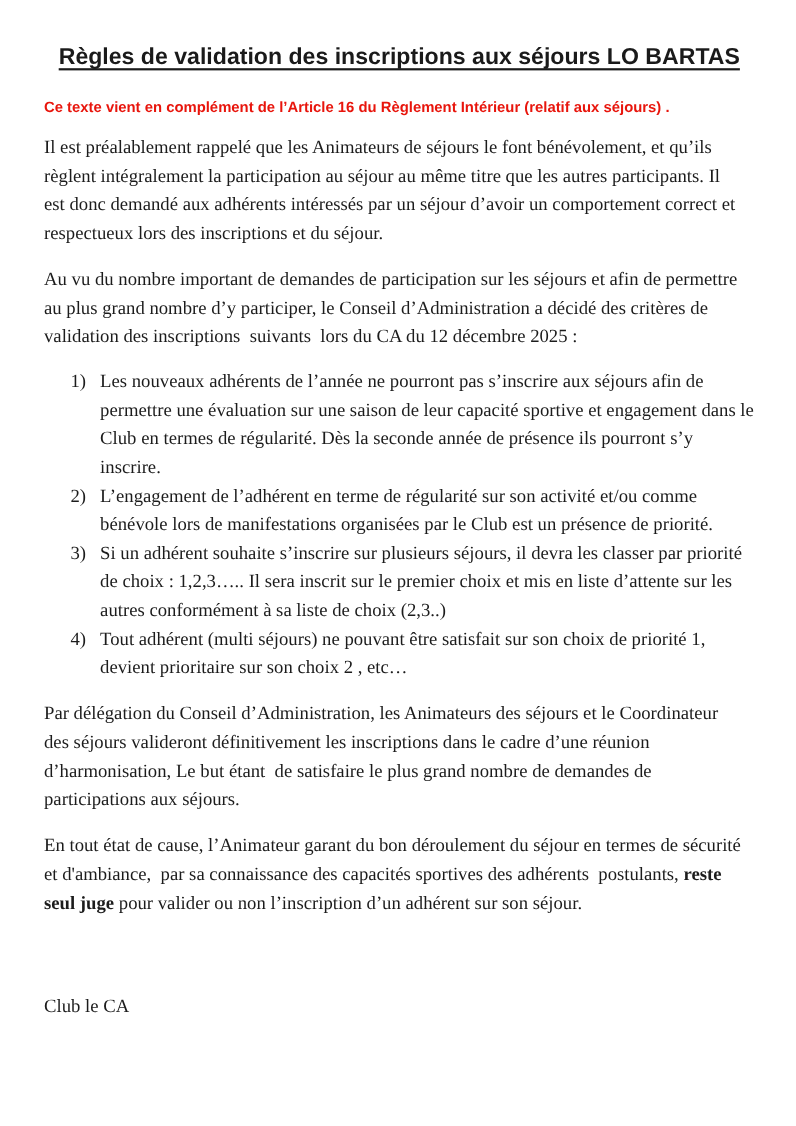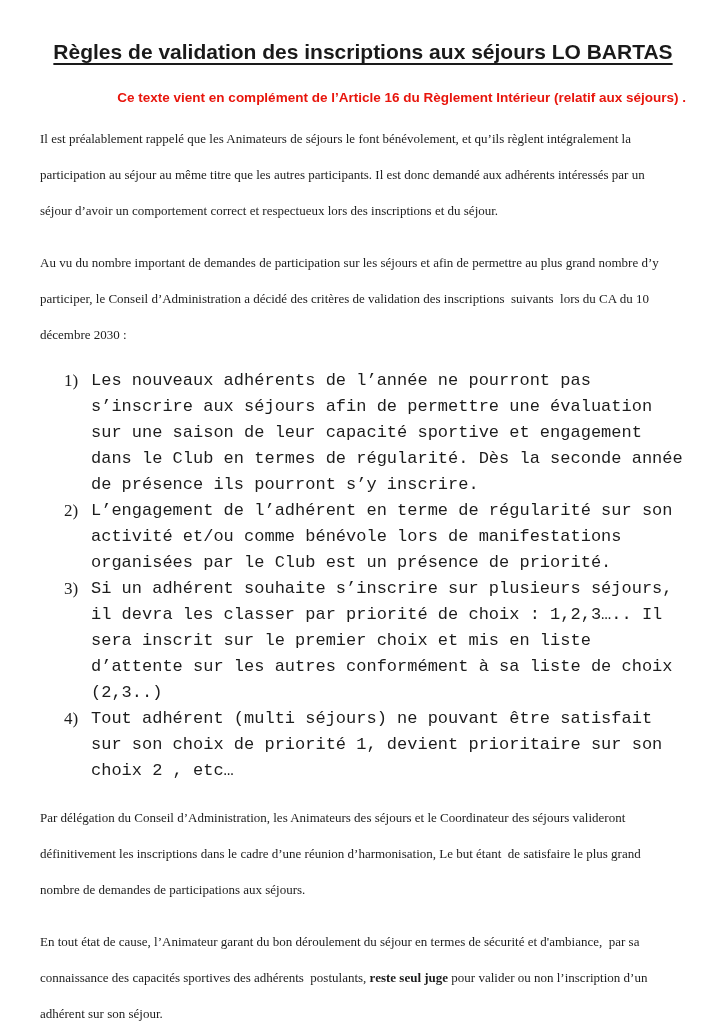--- a/index.html
+++ b/index.html
@@ -28,48 +28,47 @@
     text-decoration-thickness: 2px;
     text-underline-offset: 4px;
     margin: 6px 0 0 0;
     white-space: pre-wrap;
   }
   .red-note {
     font-family: "Liberation Sans", sans-serif;
     font-weight: bold;
     font-size: 13.5px;
     color: #e8150c;
-    text-align: right;
+    text-align: left;
     white-space: pre-wrap;
   }
   .red-note.first { margin: 26px 0 0 0; }
   .red-note.second { margin: 17px 0 0 0; }
   .body-para {
-    font-size: 13px;
-    line-height: 36px;
+    font-size: 17px;
+    line-height: 26px;
     margin: 16px 12px 0 0;
     white-space: pre-wrap;
   }
   .rules-list {
     margin: 15px 0 0 24px;
   }
   .rule-item {
     display: flex;
     align-items: flex-start;
     font-size: 17px;
     line-height: 26px;
   }
   .rule-number {
     flex: 0 0 27px;
     white-space: pre-wrap;
   }
   .rule-text {
     flex: 1 1 auto;
     white-space: pre-wrap;
-    font-family: Liberation Mono, monospace;
   }
   .bold-inline { font-weight: bold; }
   .signoff {
     font-size: 17px;
     line-height: 26px;
     margin: 16px 0 0 0;
     white-space: pre-wrap;
   }
   .signoff-line { white-space: pre-wrap; }
 </style>
@@ -78,21 +77,21 @@
 
 <div class="page">
 
   <h1 class="doc-title">Règles de validation des inscriptions aux séjours LO BARTAS</h1>
 
   <p class="red-note first">Ce texte vient en complément de l’Article 16 du Règlement Intérieur (relatif aux séjours) .</p>
 
 
   <p class="body-para">Il est préalablement rappelé que les Animateurs de séjours le font bénévolement, et qu’ils règlent intégralement la participation au séjour au même titre que les autres participants. Il est donc demandé aux adhérents intéressés par un séjour d’avoir un comportement correct et respectueux lors des inscriptions et du séjour.</p>
 
-  <p class="body-para">Au vu du nombre important de demandes de participation sur les séjours et afin de permettre au plus grand nombre d’y participer, le Conseil d’Administration a décidé des critères de validation des inscriptions  suivants  lors du CA du 10 décembre 2030 :</p>
+  <p class="body-para">Au vu du nombre important de demandes de participation sur les séjours et afin de permettre au plus grand nombre d’y participer, le Conseil d’Administration a décidé des critères de validation des inscriptions  suivants  lors du CA du 12 décembre 2025 :</p>
 
   <div class="rules-list">
 
     <div class="rule-item">
       <span class="rule-number">1)</span>
       <span class="rule-text">Les nouveaux adhérents de l’année ne pourront pas s’inscrire aux séjours afin de permettre une évaluation sur une saison de leur capacité sportive et engagement dans le Club en termes de régularité. Dès la seconde année de présence ils pourront s’y inscrire.</span>
     </div>
 
     <div class="rule-item">
       <span class="rule-number">2)</span>

